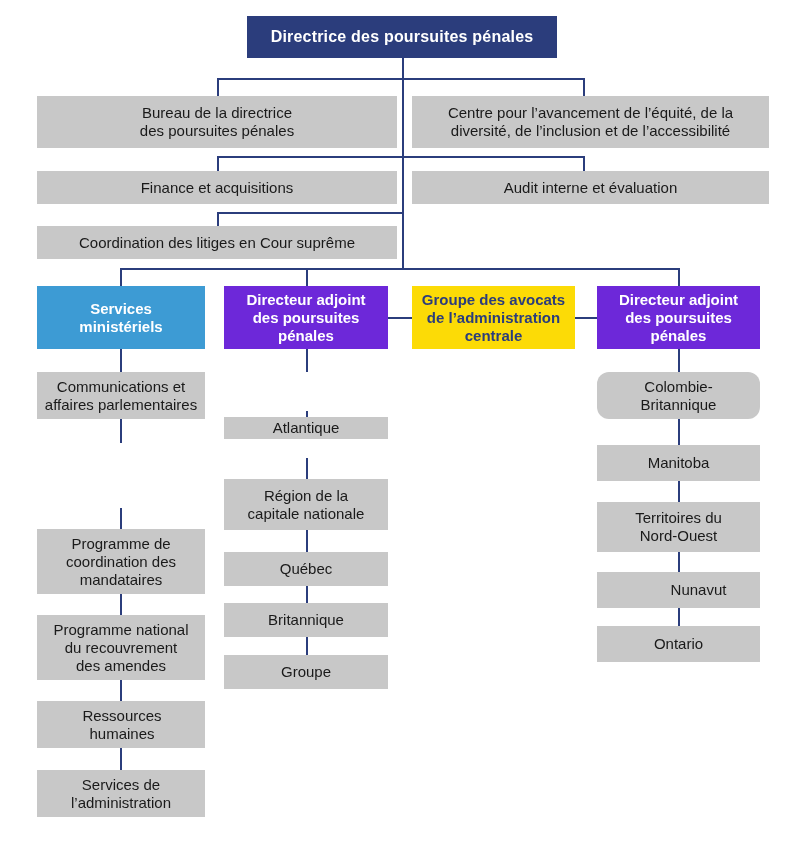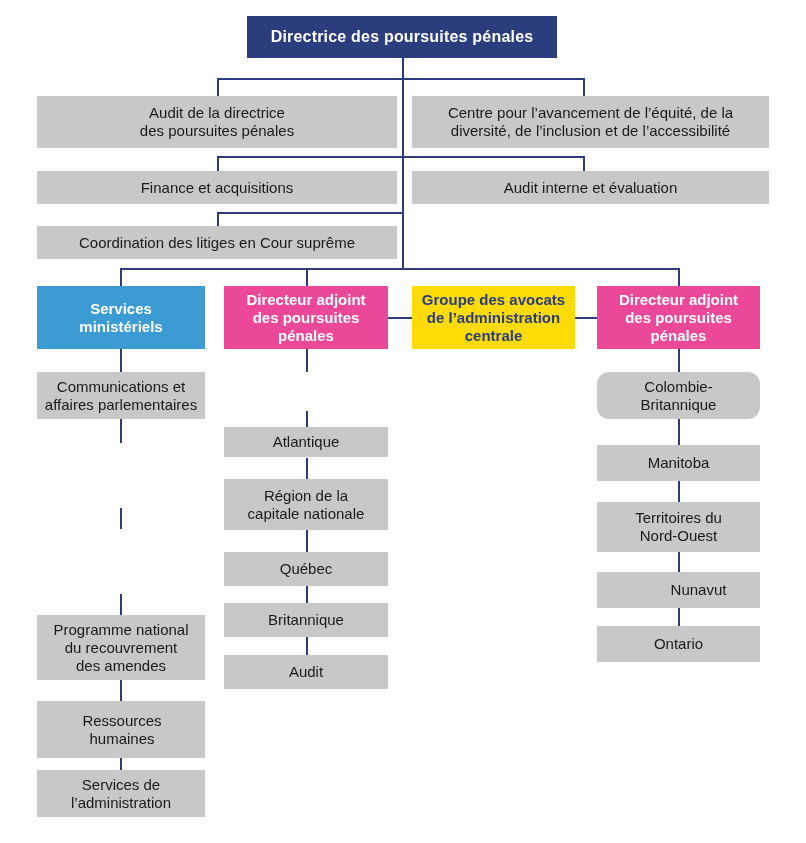--- a/index.html
+++ b/index.html
@@ -30,21 +30,21 @@
     text-align: center;
     line-height: 1.2;
     padding: 2px 6px;
   }
   .node .lbl {
     display: block;
     white-space: pre-line;
   }
   
   .n-navy {
-    background: #ec4899;
+    background: #6d28d9;
     color: #ffffff;
     font-weight: bold;
     font-size: 15px;
   }
   .n-navy-top {
     background: #2b3d7c;
     color: #ffffff;
     font-weight: bold;
     font-size: 16px;
     letter-spacing: 0.2px;
@@ -118,21 +118,21 @@
   <div class="conn v" style="left:678px; top:419px; height:26px;"></div>
   <div class="conn v" style="left:678px; top:481px; height:21px;"></div>
   <div class="conn v" style="left:678px; top:552px; height:20px;"></div>
   <div class="conn v" style="left:678px; top:608px; height:18px;"></div>
 
   <div class="node n-navy-top" style="left:247px; top:16px; width:310px; height:42px;">
     <span class="lbl">Directrice des poursuites pénales</span>
   </div>
 
   <div class="node n-gray" style="left:37px; top:96px; width:360px; height:52px;">
-    <span class="lbl">Audit de la directrice
+    <span class="lbl">Bureau de la directrice
 des poursuites pénales</span>
   </div>
 
   <div class="node n-gray" style="left:412px; top:96px; width:357px; height:52px;">
     <span class="lbl">Centre pour l’avancement de l’équité, de la
 diversité, de l’inclusion et de l’accessibilité</span>
   </div>
 
   <div class="node n-gray" style="left:37px; top:171px; width:360px; height:33px;">
     <span class="lbl">Finance et acquisitions</span>
@@ -150,63 +150,68 @@
     <span class="lbl">Services
 ministériels</span>
   </div>
 
   <div class="node n-gray" style="left:37px; top:372px; width:168px; height:47px;">
     <span class="lbl">Communications et
 affaires parlementaires</span>
   </div>
 
 
+  <div class="node n-gray" style="left:37px; top:529px; width:168px; height:65px;">
+    <span class="lbl">Programme de
+coordination des
+mandataires</span>
+  </div>
 
   <div class="node n-gray" style="left:37px; top:615px; width:168px; height:65px;">
     <span class="lbl">Programme national
 du recouvrement
 des amendes</span>
   </div>
 
-  <div class="node n-gray" style="left:37px; top:701px; width:168px; height:57px;padding-left:8px;">
+  <div class="node n-gray" style="left:37px; top:701px; width:168px; height:47px;padding-left:8px;">
     <span class="lbl">Ressources
 humaines</span>
   </div>
 
   <div class="node n-gray" style="left:37px; top:770px; width:168px; height:47px;">
     <span class="lbl">Services de
 l’administration</span>
   </div>
 
   <div class="node n-navy" style="left:224px; top:286px; width:164px; height:63px;">
     <span class="lbl">Directeur adjoint
 des poursuites
 pénales</span>
   </div>
 
 
-  <div class="node n-gray" style="left:224px; top:427px; width:164px; height:30px;">
+  <div class="node n-gray" style="left:224px; top:417px; width:164px; height:22px;">
     <span class="lbl">Atlantique</span>
   </div>
 
   <div class="node n-gray" style="left:224px; top:479px; width:164px; height:51px;">
     <span class="lbl">Région de la
 capitale nationale</span>
   </div>
 
   <div class="node n-gray" style="left:224px; top:552px; width:164px; height:34px;">
     <span class="lbl">Québec</span>
   </div>
 
   <div class="node n-gray" style="left:224px; top:603px; width:164px; height:34px;">
     <span class="lbl">Britannique</span>
   </div>
 
   <div class="node n-gray" style="left:224px; top:655px; width:164px; height:34px;">
-    <span class="lbl">Audit</span>
+    <span class="lbl">Groupe</span>
   </div>
 
   <div class="node n-yellow" style="left:412px; top:286px; width:163px; height:63px;">
     <span class="lbl">Groupe des avocats
 de l’administration
 centrale</span>
   </div>
 
   <div class="node n-navy" style="left:597px; top:286px; width:163px; height:63px;">
     <span class="lbl">Directeur adjoint

